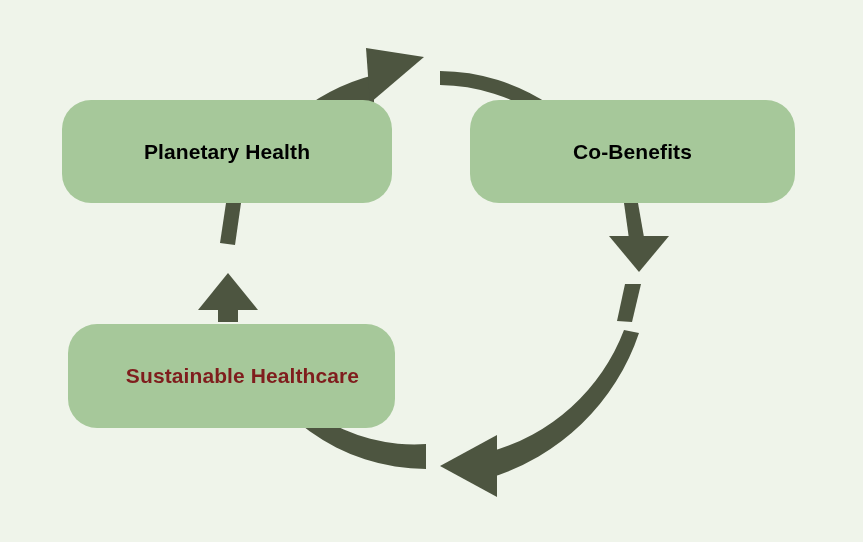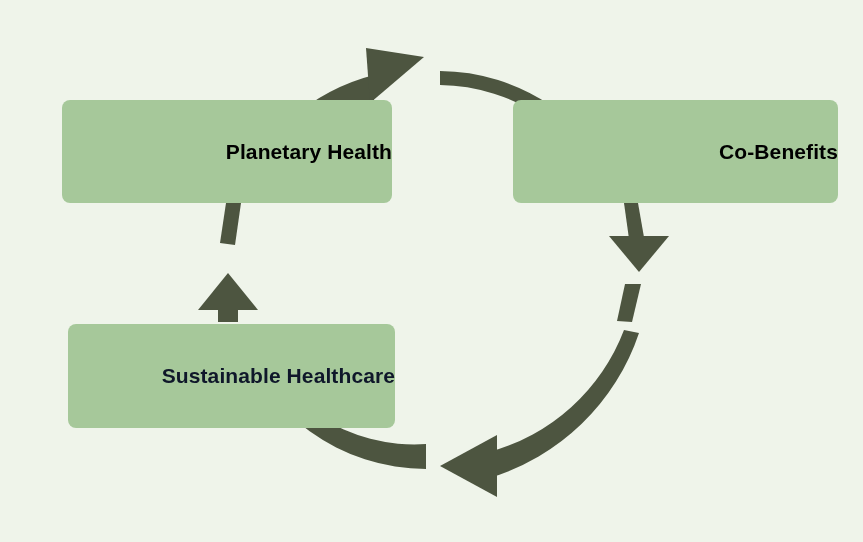--- a/index.html
+++ b/index.html
@@ -23,24 +23,24 @@
     position: absolute;
     left: 0;
     top: 0;
     width: 863px;
     height: 542px;
   }
   .node-box {
     position: absolute;
     display: flex;
     align-items: center;
-    justify-content: flex-end;
+    justify-content: center;
     box-sizing: border-box;
     background: #a6c89a;
-    border-radius: 8px;
+    border-radius: 29px;
     z-index: 2;
   }
   .node-label {
     font-family: "Liberation Sans", sans-serif;
     font-weight: bold;
     font-size: 21px;
     letter-spacing: 0.1px;
     color: #000000;
     text-align: center;
     white-space: nowrap;
@@ -112,22 +112,22 @@
                L 238 322
                L 218 322
                Z" fill="#4d5540"></path>
     </g>
   </svg>
 
   <div class="node-box" id="node-planetary-health" style="background: rgb(166, 200, 154);">
     <span class="node-label" style="color: rgb(0, 0, 0);">Planetary Health</span>
   </div>
 
-  <div class="node-box" id="node-co-benefits" style="background: rgb(166, 200, 154); margin-left: 43px;">
+  <div class="node-box" id="node-co-benefits" style="background: rgb(166, 200, 154);">
     <span class="node-label" style="color: rgb(0, 0, 0);">Co-Benefits</span>
   </div>
 
 
   <div class="node-box" id="node-sustainable-healthcare" style="background: rgb(166, 200, 154);">
-    <span class="node-label" style="color: #0f172a; margin-left: 22px;">Sustainable Healthcare</span>
+    <span class="node-label" style="color: #7f1d1d; margin-left: 22px;">Sustainable Healthcare</span>
   </div>
 
 </div>
 
 </body></html>

